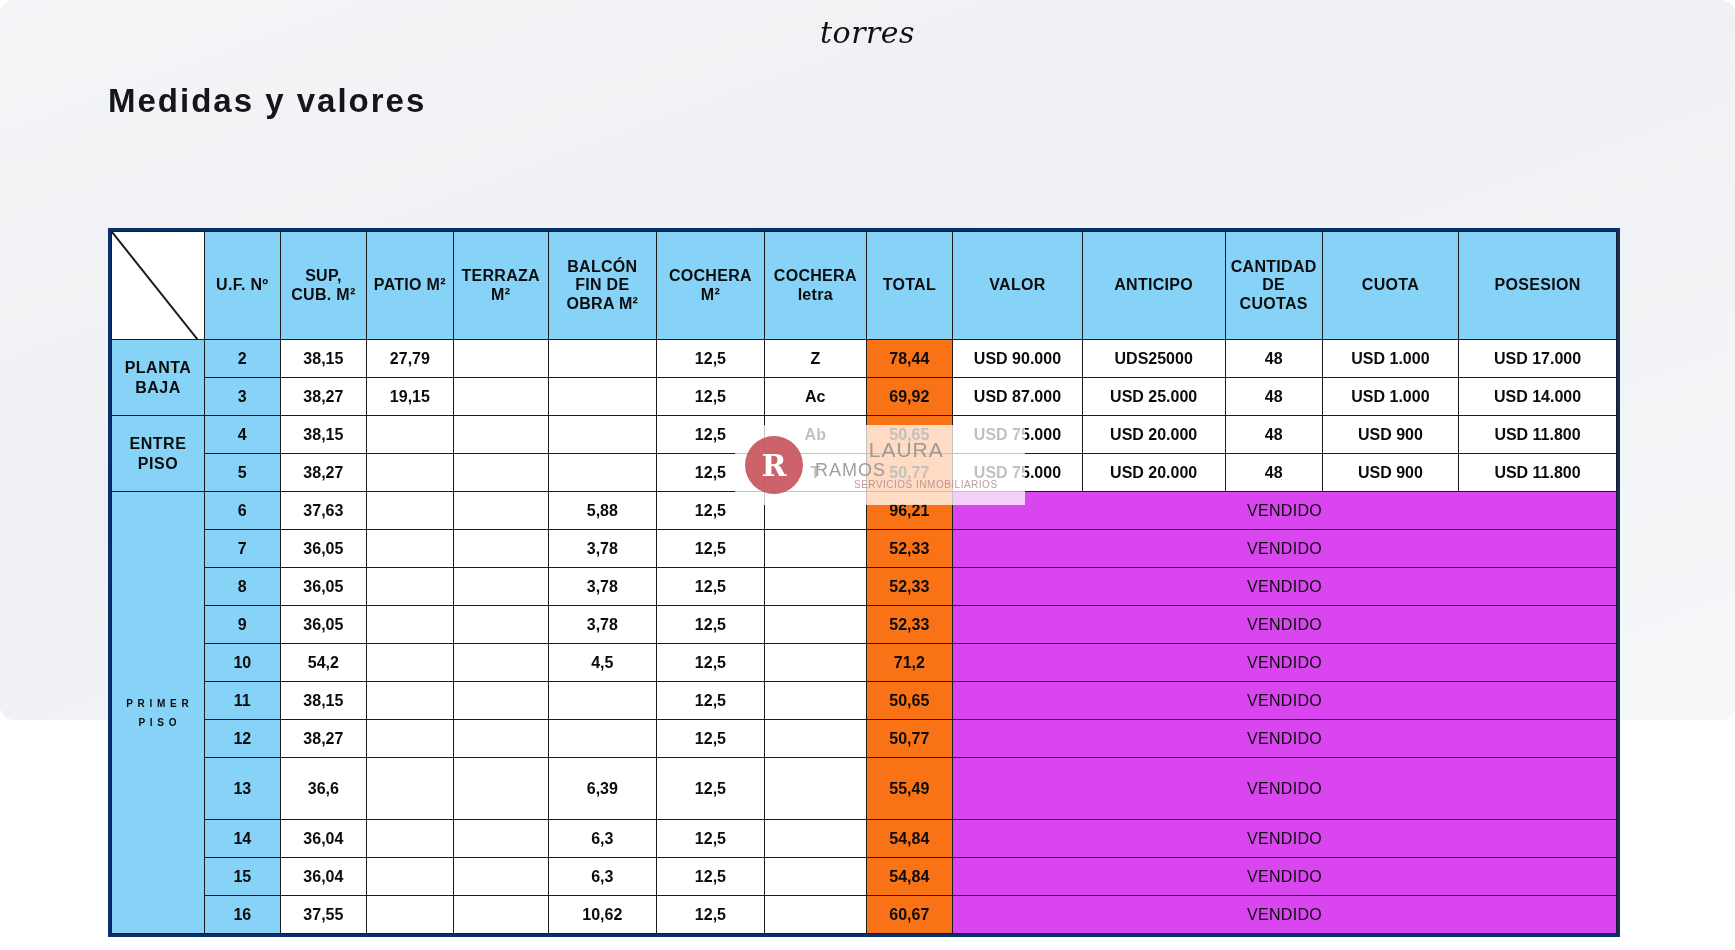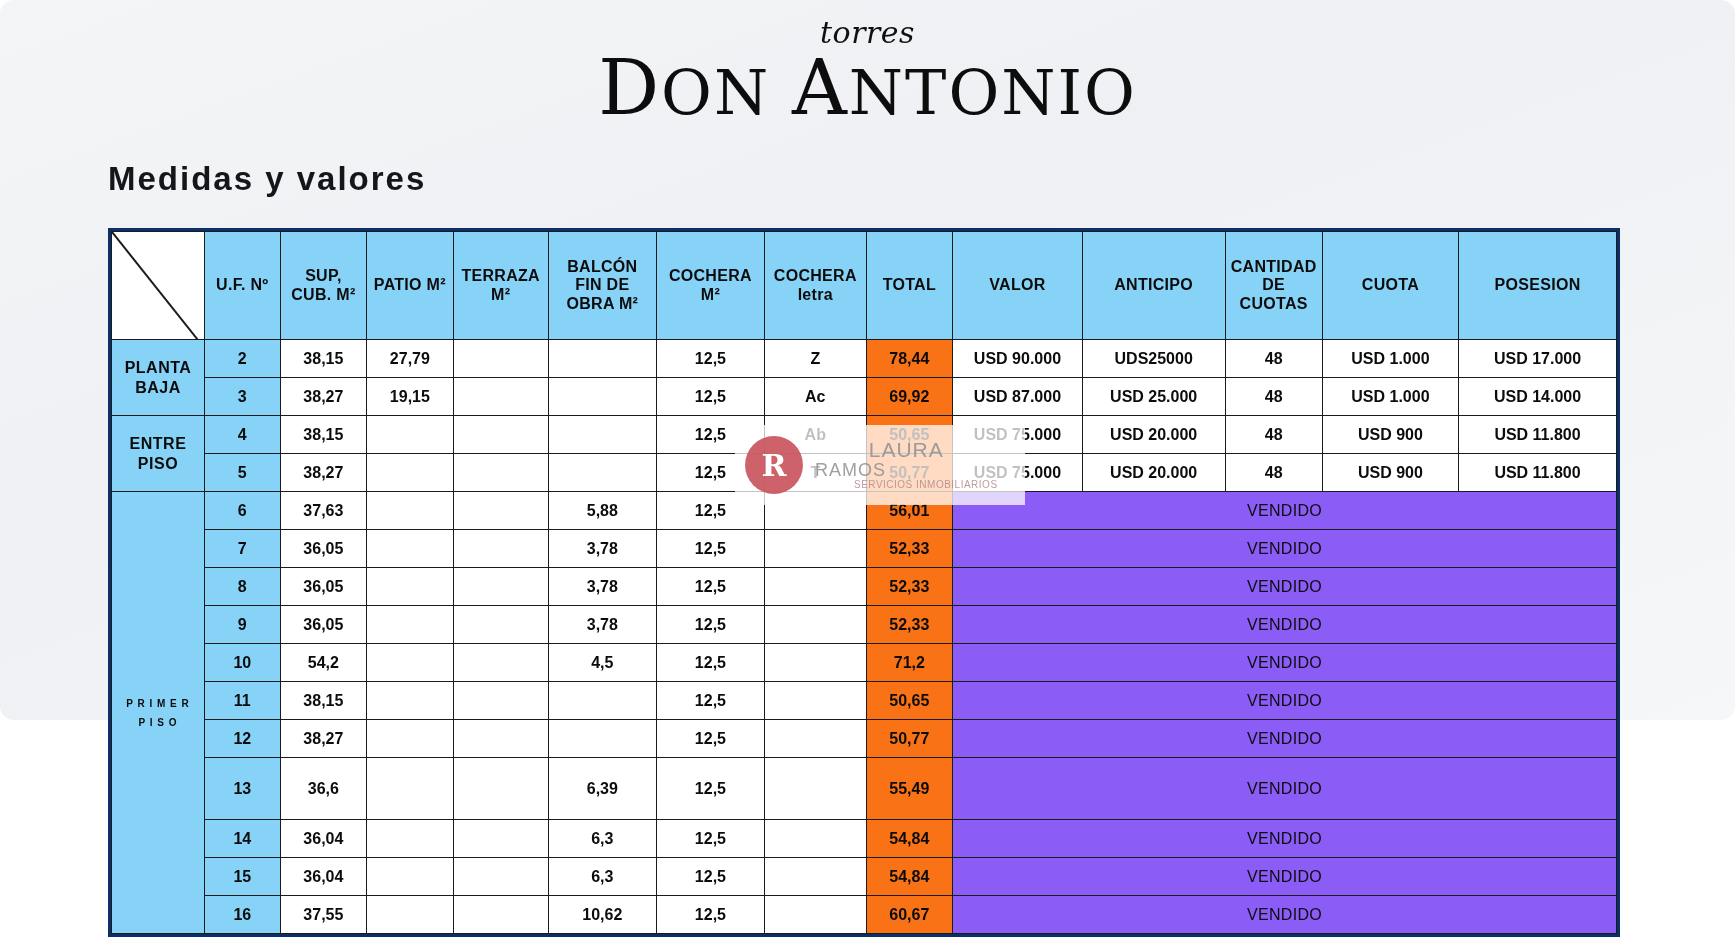--- a/index.html
+++ b/index.html
@@ -125,21 +125,21 @@
   td.letter.black { color: #0c0c0c; }
   td.total {
     background: #f97316;
     font-weight: bold;
   }
   td.money {
     font-weight: bold;
     font-size: 16px;
   }
   td.sold {
-    background: #8b5cf6;
+    background: #d946ef;
     font-size: 16px;
     color: #1a1a1a;
     letter-spacing: 0.3px;
   }
   tr.body-row { height: 38px; }
 
   
   .watermark {
     position: absolute;
     left: 735px;
@@ -177,21 +177,20 @@
   .wm-l2 { font-size: 18px; letter-spacing: 1px; }
   .wm-l3 { font-size: 10px; color: #b08a8e; letter-spacing: 0.5px; margin-left: 39px; }
 </style>
 </head>
 <body>
 
 <div class="page">
 
   <div class="logo-block">
     <div class="logo-small">torres</div>
-    <div class="logo-main"><span class="cap">D</span><span>ON </span><span class="cap">A</span><span>NTONIO</span></div>
   </div>
 
   <div class="section-title">Medidas y valores</div>
 
   <div class="table-wrap">
     <table class="grid">
       <colgroup>
         <col style="width:86px">
         <col style="width:70px">
         <col style="width:80px">
@@ -298,21 +297,21 @@
           <tr class="body-row">
             <td class="zone vertical" rowspan="11" style="white-space: pre-line;">P R I M E R
 P I S O</td>
             <td class="uf">6</td>
             <td class="num">37,63</td>
             <td class="num"></td>
             <td class="num"></td>
             <td class="num">5,88</td>
             <td class="num">12,5</td>
             <td class="letter black"></td>
-            <td class="total">56,01</td>
+            <td class="total">96,21</td>
             <td class="sold" colspan="5">VENDIDO</td>
           </tr>
           <tr class="body-row">
             <td class="uf">7</td>
             <td class="num">36,05</td>
             <td class="num"></td>
             <td class="num"></td>
             <td class="num">3,78</td>
             <td class="num">12,5</td>
             <td class="letter black"></td>

